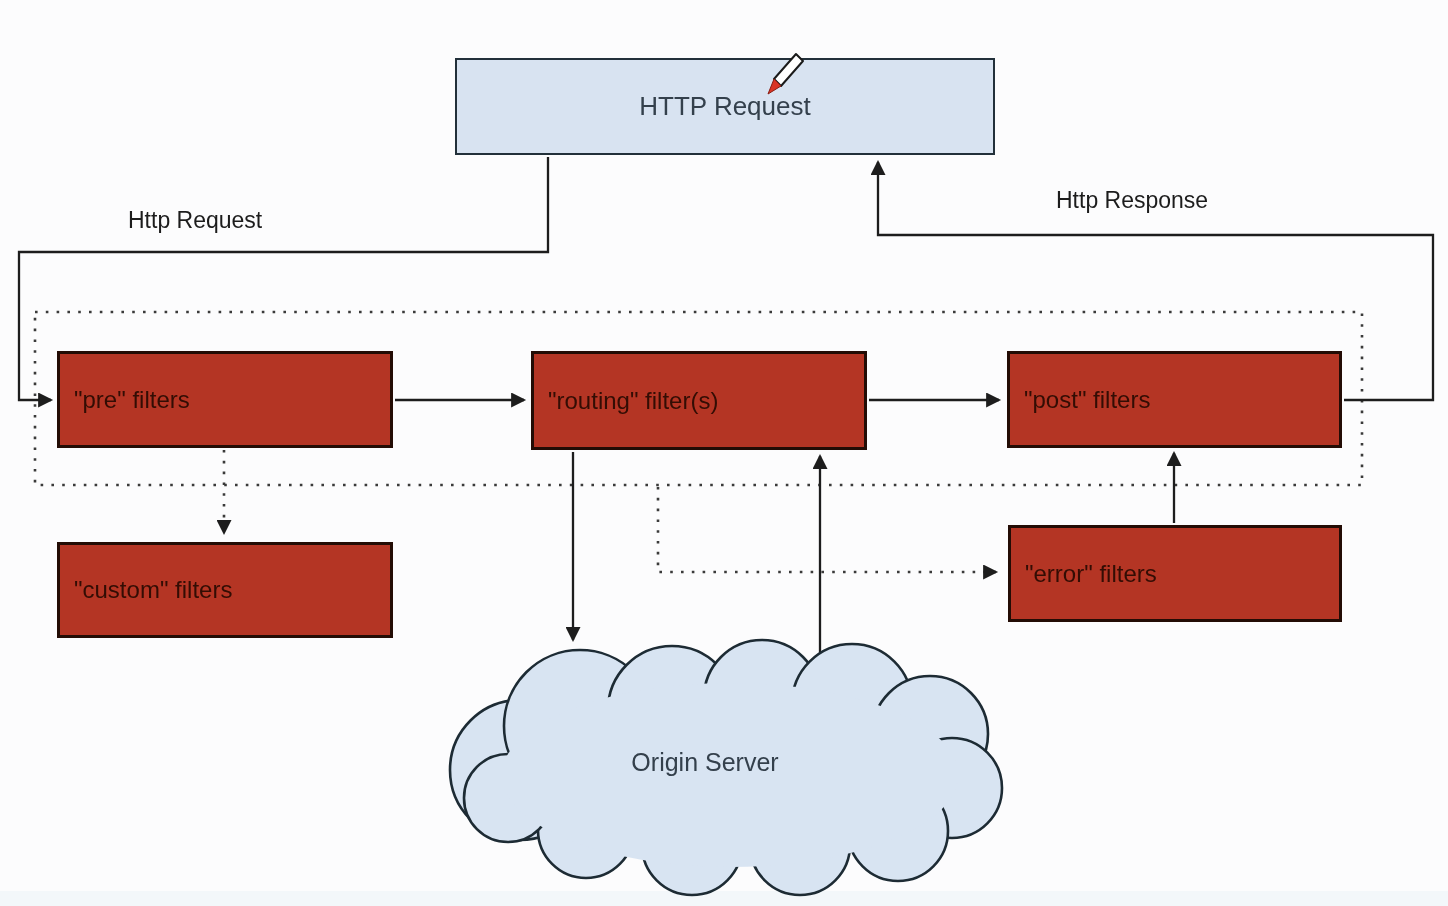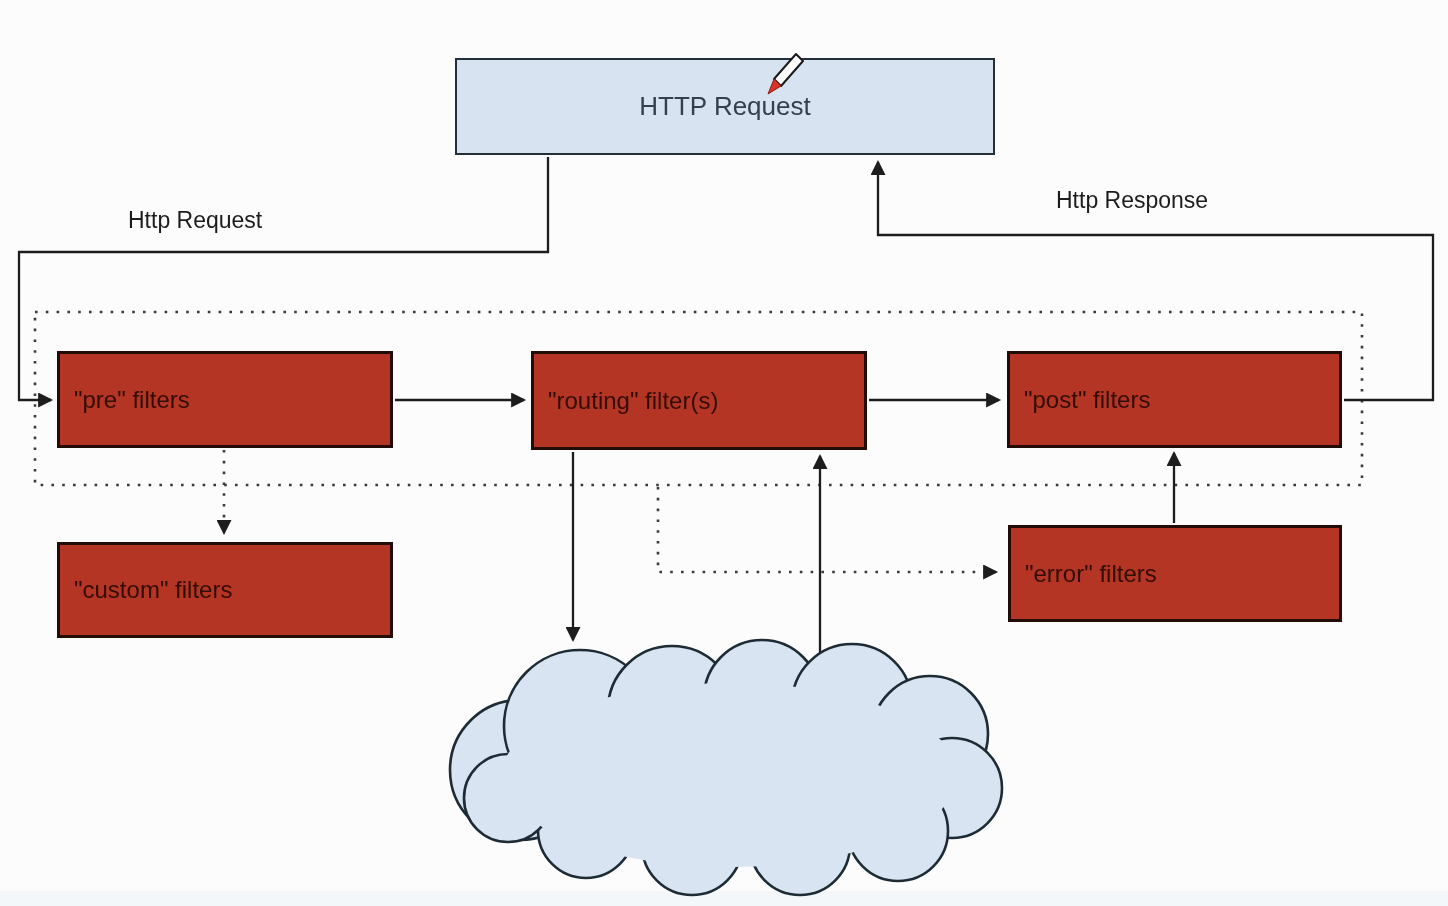--- a/index.html
+++ b/index.html
@@ -96,19 +96,20 @@
   </div>
 
   <div class="node red-box" style="left:1008px; top:525px; width:334px; height:97px;">
     <span>"error" filters</span>
   </div>
 
   <div class="edge-label" style="left:128px; top:207px;">Http Request</div>
 
   <div class="edge-label" style="left:1056px; top:187px;">Http Response</div>
 
+  <div class="cloud-label" style="left:555px; top:748px; width:300px;">Origin Server</div>
 
   <svg id="pen-cursor" viewBox="0 0 60 60" xmlns="http://www.w3.org/2000/svg">
     <polygon points="22,35 44,10 51,17 29,42" style="fill:#ffffff;stroke:#1a1a1a;stroke-width:2;stroke-linejoin:round"></polygon>
     <polygon points="16,50 22,35 29,42" style="fill:var(--pen-red);stroke:#8a1d12;stroke-width:1;stroke-linejoin:round"></polygon>
   </svg>
 
 </div>
 
 </body></html>

